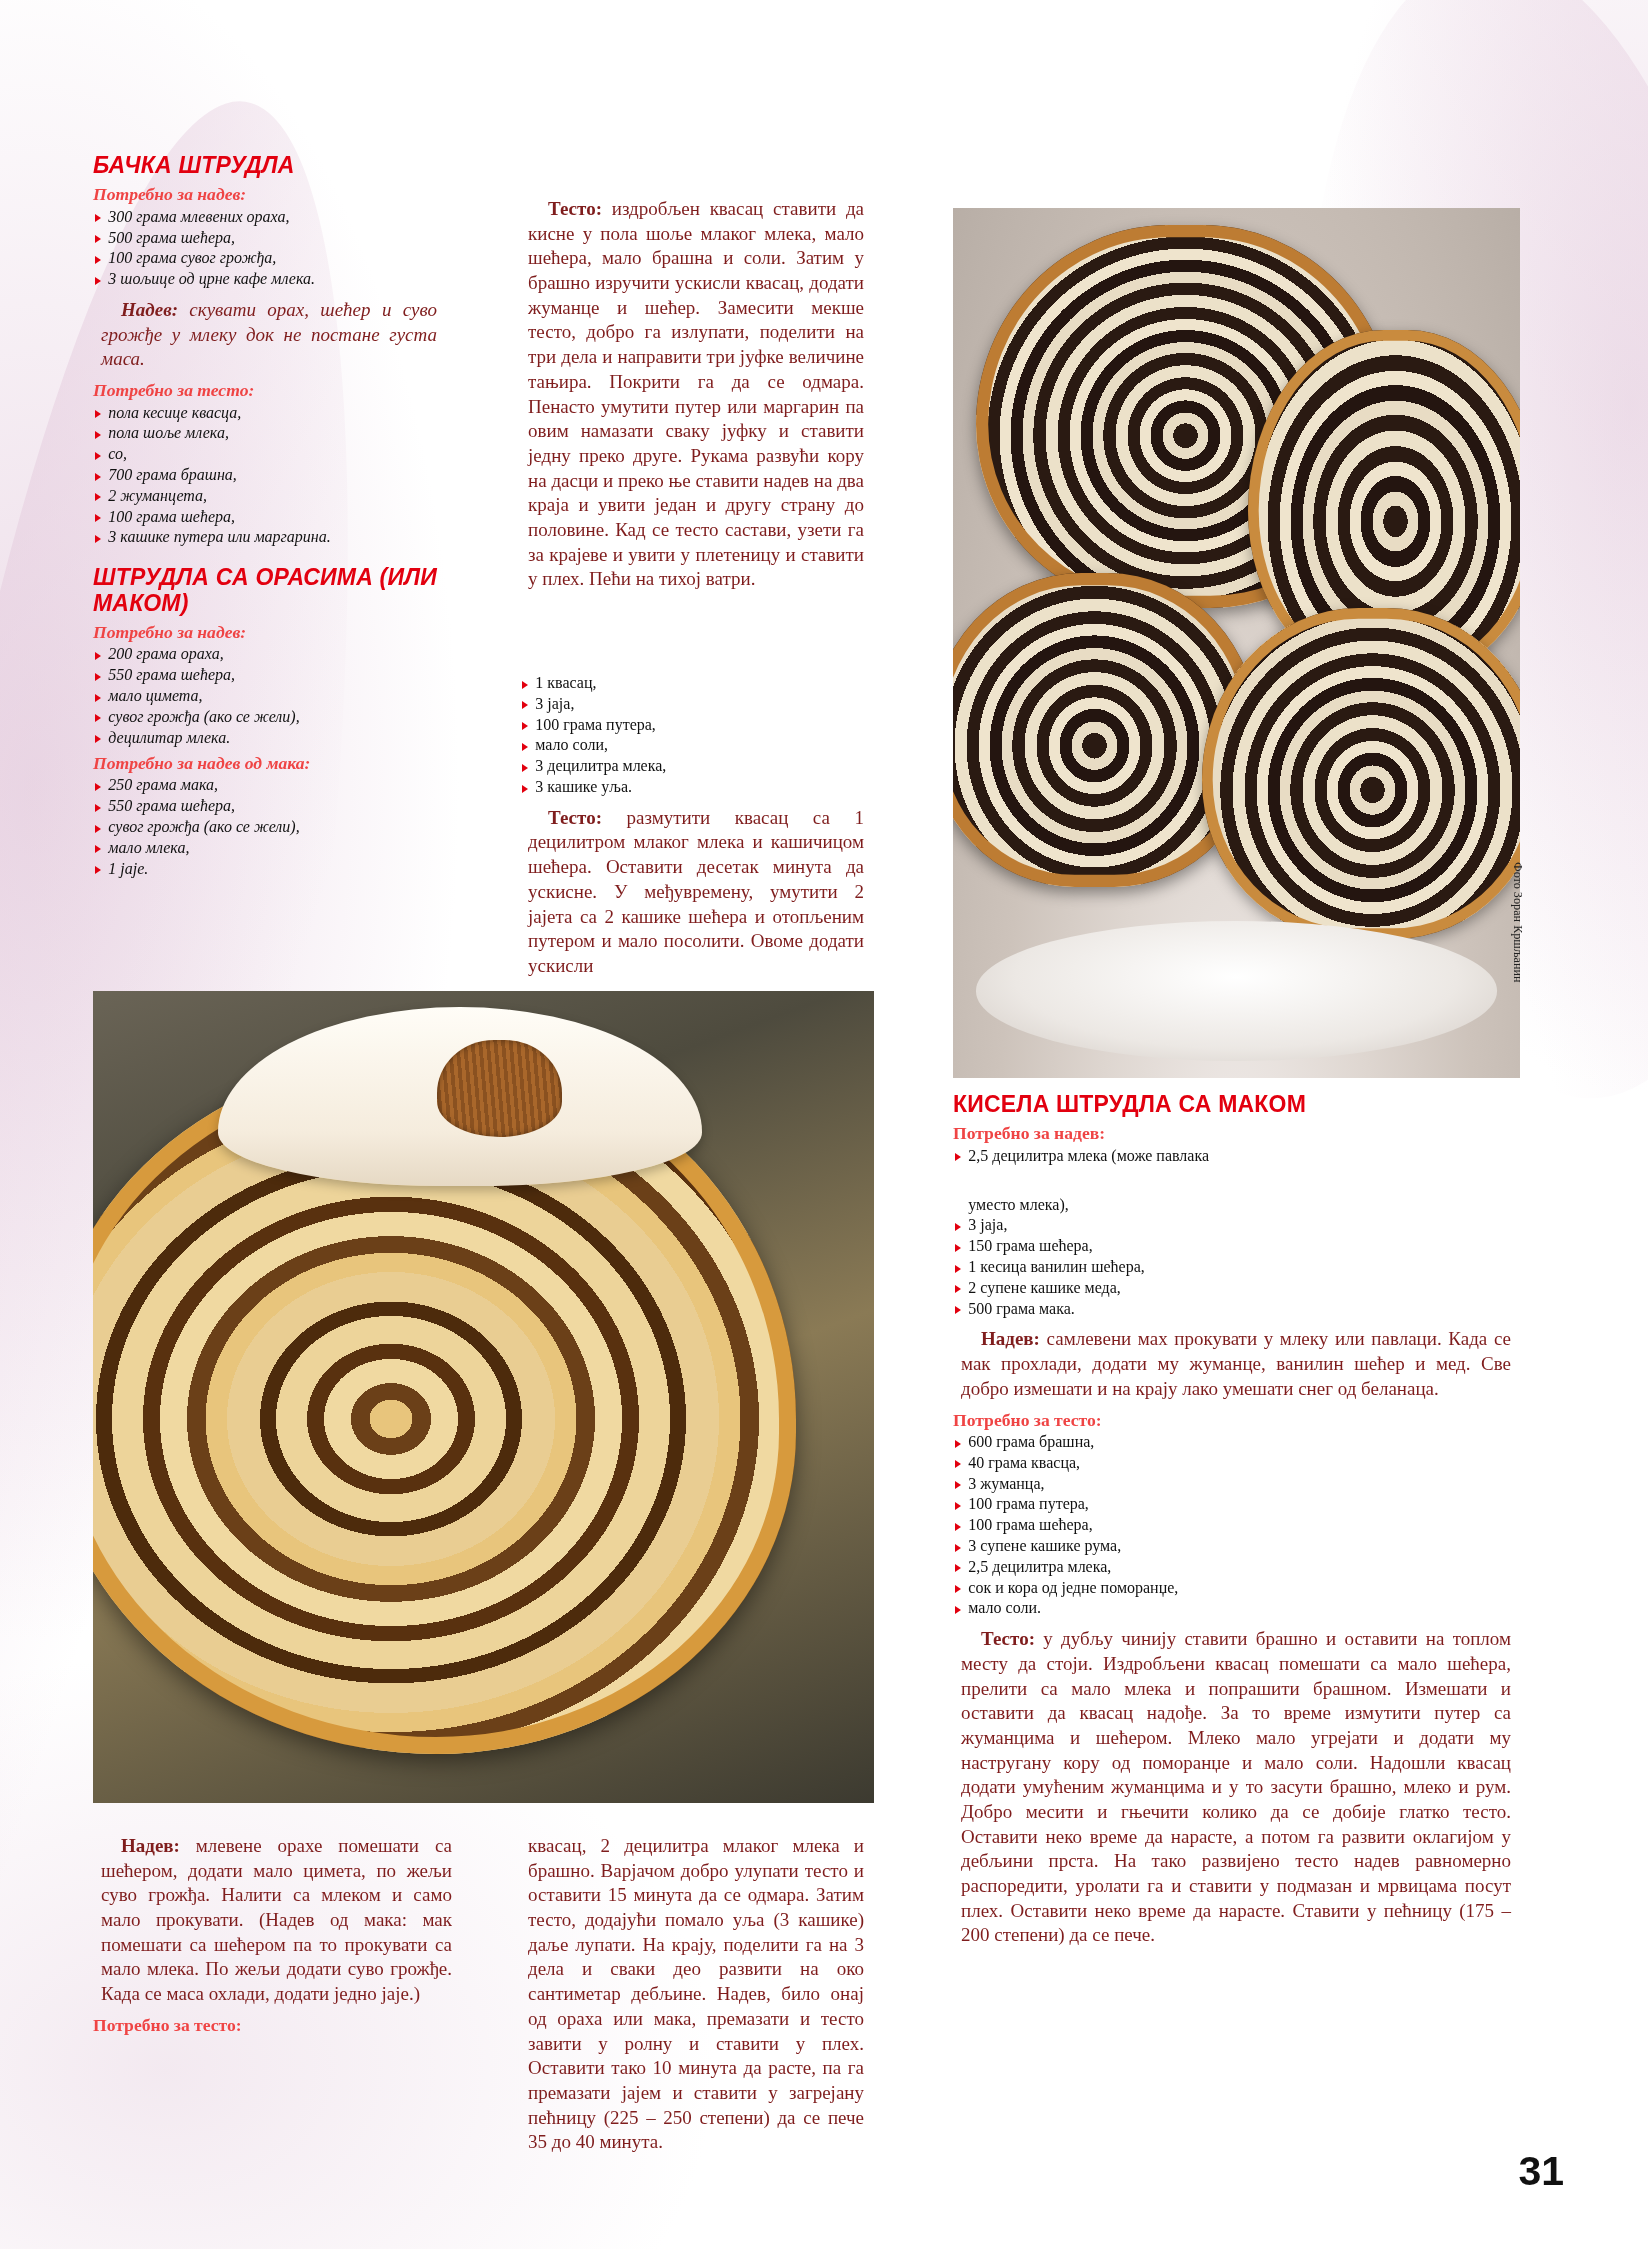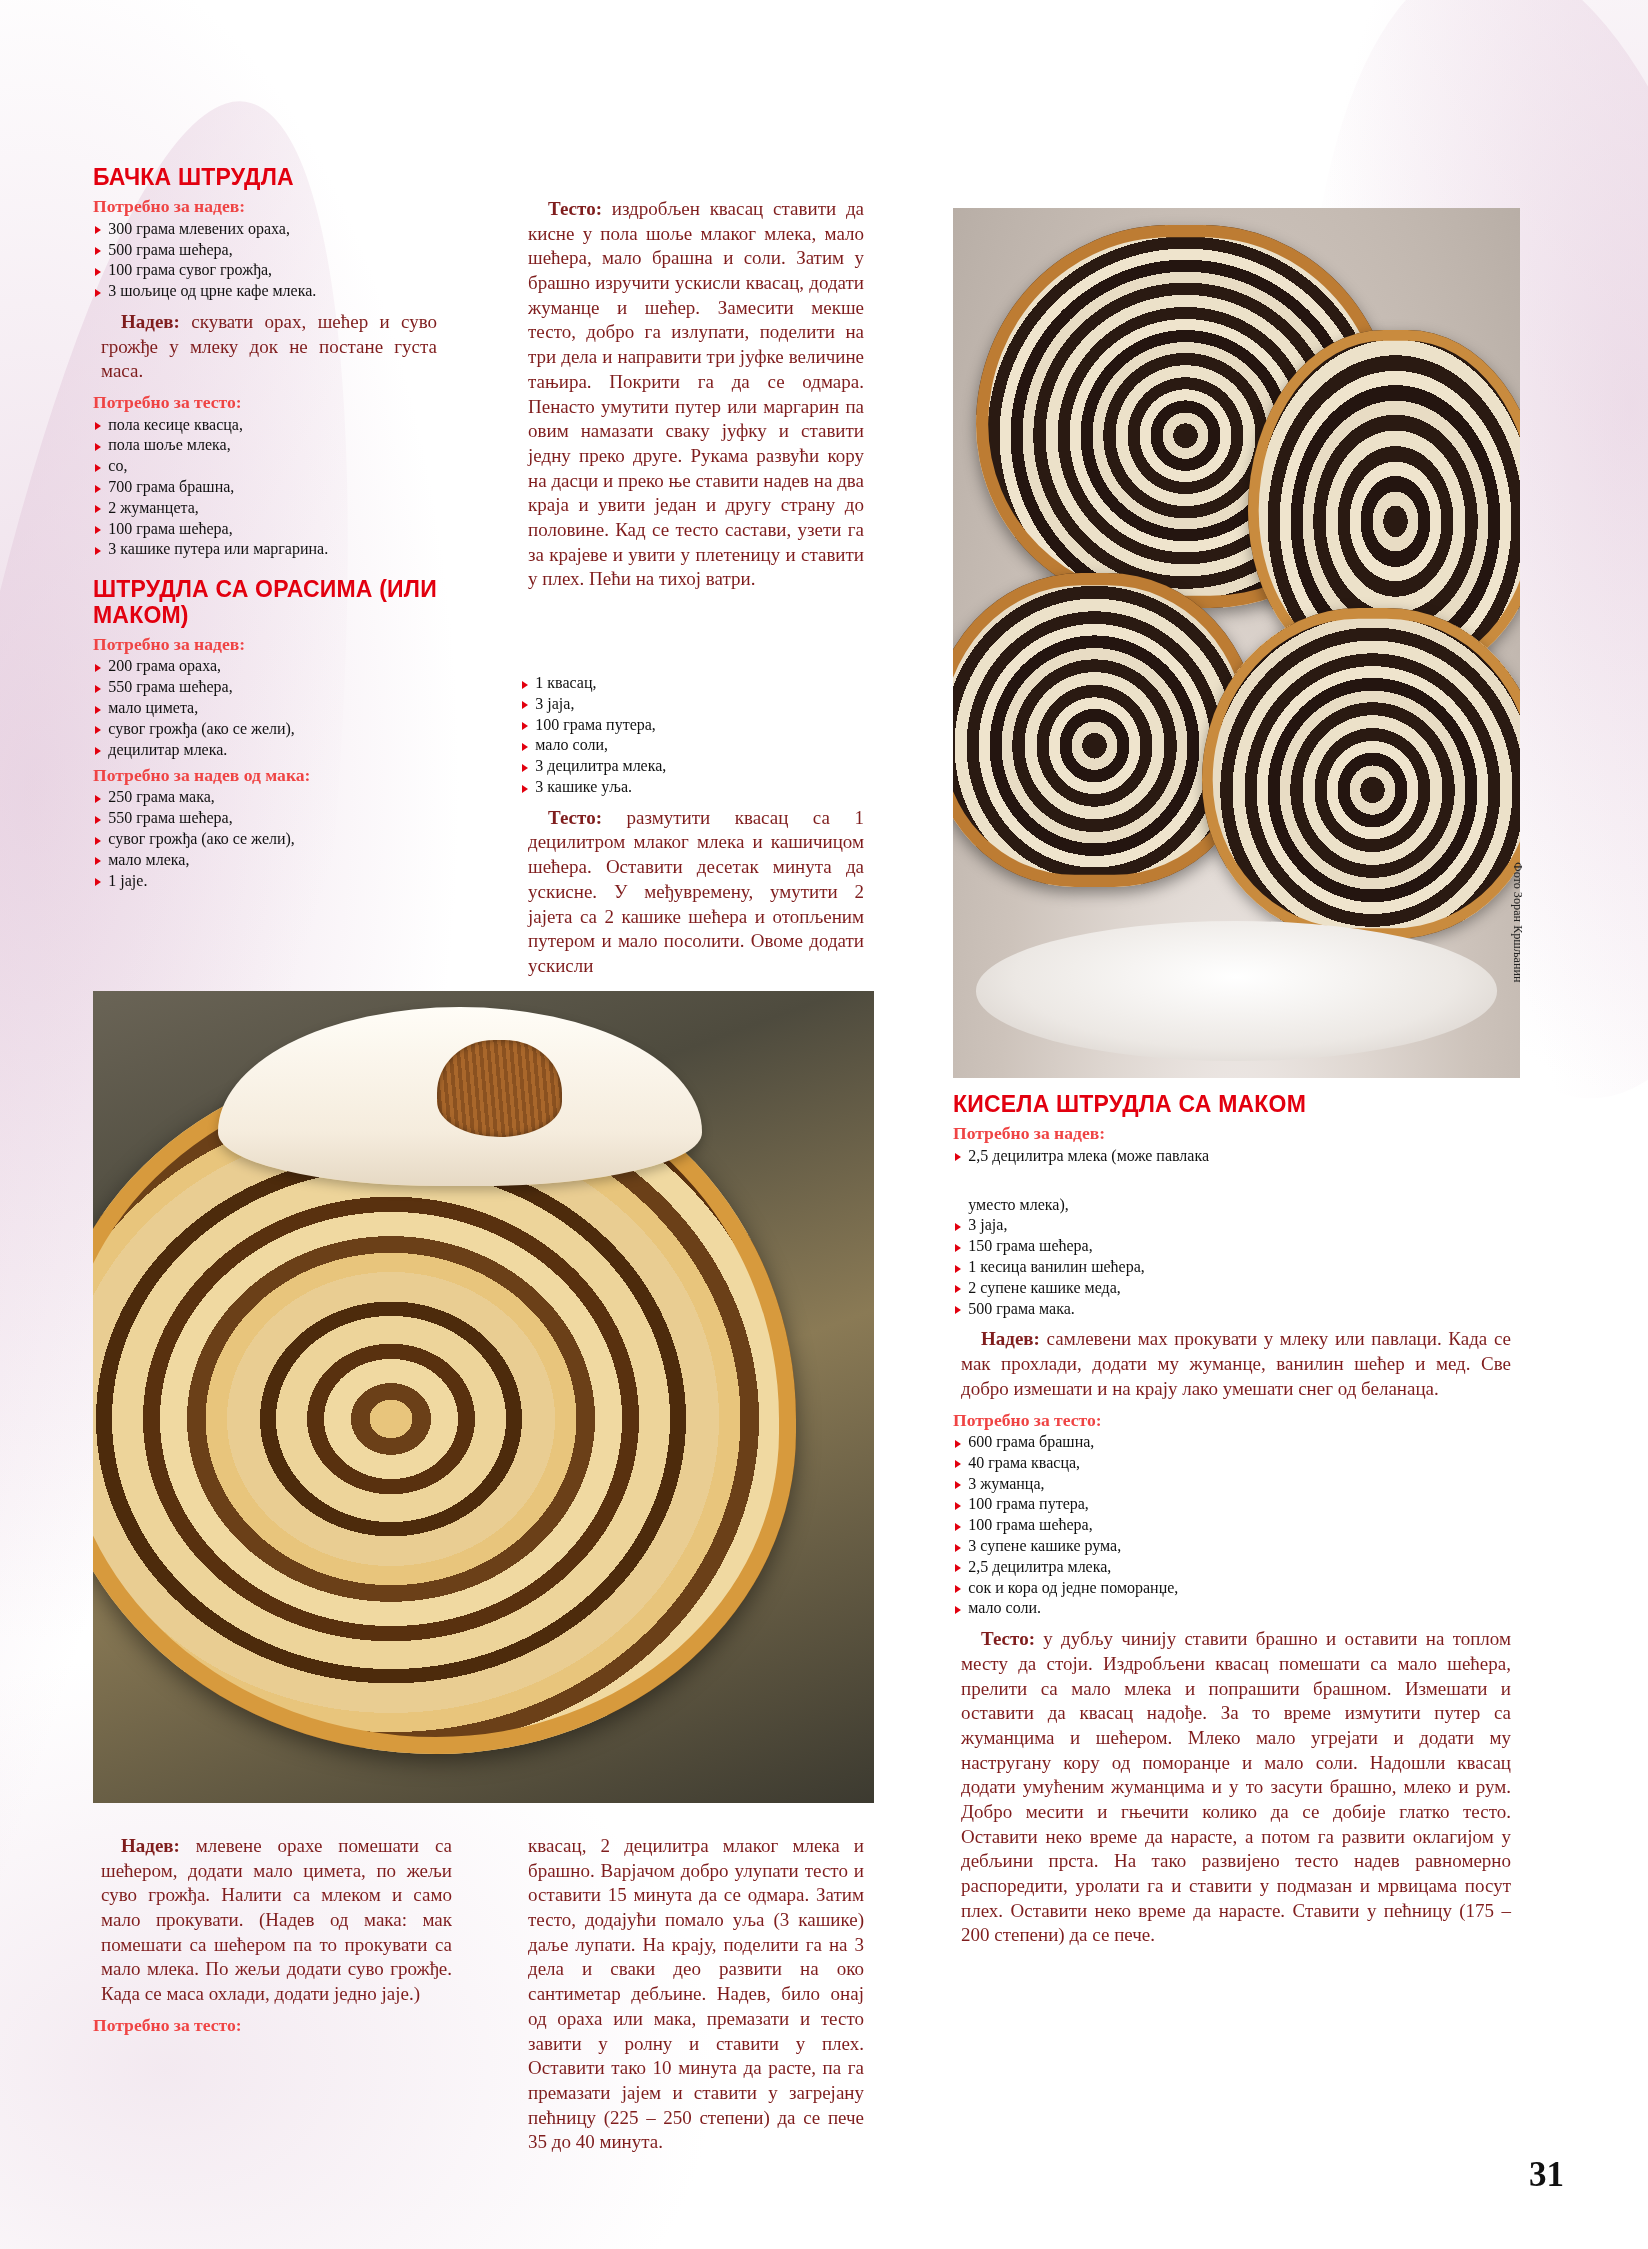--- a/index.html
+++ b/index.html
@@ -232,35 +232,35 @@
 
   
   .bottom-block { position: absolute; top: 1826px; }
   .bb-a { left: 93px;  width: 367px; }
   .bb-b { left: 520px;  width: 352px; }
 
   .page-number {
     position: absolute;
     right: 84px;
     bottom: 55px;
-    font-family: Liberation Serif, serif;
-    font-size: 35px;
+    font-family: Liberation Sans, sans-serif;
+    font-size: 41px;
     font-weight: bold;
     color: #111;
   }
 </style>
 </head>
 <body>
 
 <div class="page">
   <div class="bg-ribbon"></div>
 
   <div class="content">
 
-    <div class="col col-a" style="top:165px;">
+    <div class="col col-a" style="top:153px;font-style:italic;">
 
       <h2 class="recipe-title">БАЧКА ШТРУДЛА</h2>
 
       <div class="sub-head">Потребно за надев:</div>
       <ul class="ing">
         <li>300 грама млевених ораха,</li>
         <li>500 грама шећера,</li>
         <li>100 грама сувог грожђа,</li>
         <li>3 шољице од црне кафе млека.</li>
       </ul>

